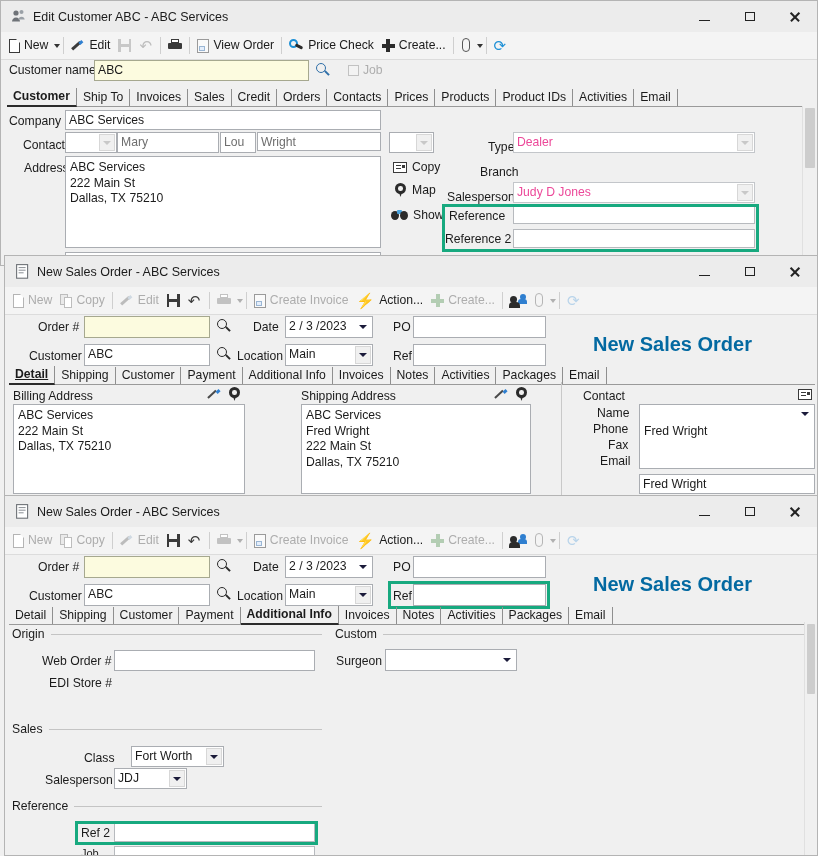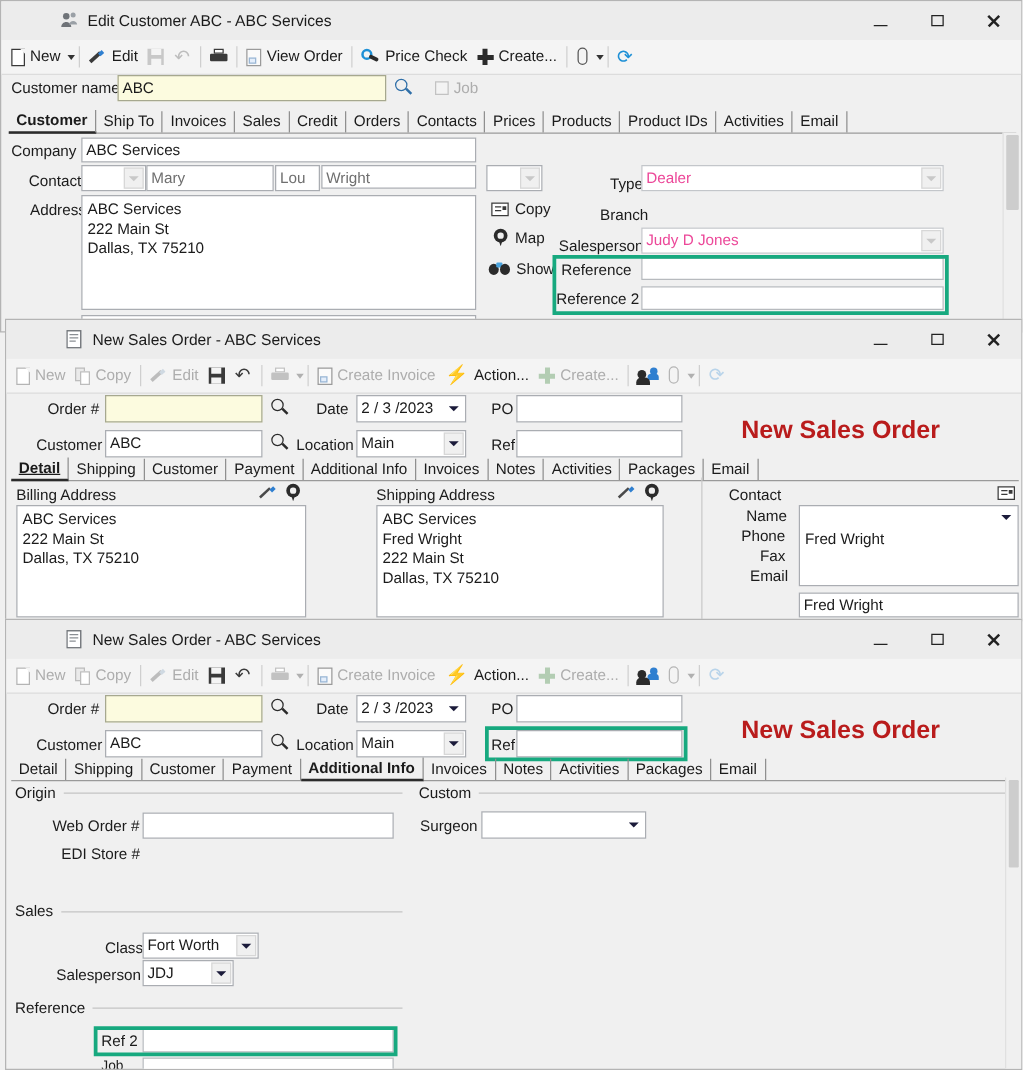--- a/index.html
+++ b/index.html
@@ -5,21 +5,21 @@
   html,body{margin:0;padding:0;}
   body{
     width:818px;height:856px;overflow:hidden;
     font-family:"Liberation Sans", sans-serif;
     font-size:12px;color:#000;background:#ffffff;
   }
   .stage{position:relative;width:818px;height:856px;background:#f0f0f0;}
 
   
   .win{position:absolute;background:#f0f0f0;border:1px solid #b4b4b4;box-sizing:border-box;overflow:hidden;}
-  .titlebar{height:31px;background:#ececec;display:flex;align-items:center;position:relative;padding-left:37px;}
+  .titlebar{height:31px;background:#ececec;display:flex;align-items:center;position:relative;}
   .title-ico{width:16px;height:16px;margin:0 7px 0 9px;flex:none;position:relative;}
   .title-txt{font-size:12.5px;color:#1b1b1b;white-space:nowrap;}
   .wctl{position:absolute;top:0;right:0;height:31px;display:flex;}
   .wctl div{width:45px;height:31px;display:flex;align-items:center;justify-content:center;}
   .wctl .g{display:block;}
   .min-g{width:11px;height:1px;background:#222;margin-top:7px;}
   .max-g{width:10px;height:9px;border:1.4px solid #222;box-sizing:border-box;}
   .cls-g{width:12px;height:12px;position:relative;}
   .cls-g:before,.cls-g:after{content:"";position:absolute;left:0;top:5px;width:12px;height:1.5px;background:#222;}
   .cls-g:before{transform:rotate(45deg);}
@@ -121,21 +121,21 @@
   .pin i{position:absolute;left:3.5px;top:8px;width:4px;height:6px;background:#2b2b2b;clip-path:polygon(0 0,100% 0,50% 100%);}
 
   .binoc{width:17px;height:11px;position:relative;}
   .binoc:before,.binoc:after{content:"";position:absolute;top:1px;width:8px;height:9px;border-radius:50%;background:#2b2b2b;}
   .binoc:before{left:0;}
   .binoc:after{right:0;}
   .binoc i{position:absolute;left:6px;top:0;width:5px;height:4px;background:#4aa3dd;border-radius:1px;}
 
   .chk{width:11px;height:11px;border:1px solid #c2c2c2;background:#f3f3f3;box-sizing:border-box;}
 
-  .bigtitle{font-size:20px;font-weight:bold;color:#b91c1c;white-space:nowrap;}
+  .bigtitle{font-size:20px;font-weight:bold;color:#0369a1;white-space:nowrap;}
 
   
   .hl{position:absolute;border:3px solid #17a97f;box-sizing:border-box;pointer-events:none;}
 
   .scrollv{position:absolute;background:#f0f0f0;border-left:1px solid #e0e0e0;}
   .scrollv .thumb{position:absolute;left:2px;right:2px;background:#cdcdcd;border-radius:1px;}
 
   .pencil{width:13px;height:13px;position:relative;}
   .pencil:before{content:"";position:absolute;left:0px;top:9px;width:11px;height:2.2px;background:#4a4a4a;transform:rotate(-43deg);transform-origin:left center;}
   .pencil:after{content:"";position:absolute;left:8px;top:2px;width:4px;height:2.8px;background:#2f7fd0;transform:rotate(-43deg);}
@@ -607,21 +607,21 @@
       <span class="btn flat">
           <span class="arr"></span>
         </span>
     </div>
 
     <div class="sect" style="position:absolute;left:7px;top:226px;width:310px;">
       <span>Sales</span>
       <span class="rule"></span>
     </div>
     <div class="lbl" style="position:absolute;left:79px;top:255px;">Class</div>
-    <div class="fld combo" style="position:absolute;left:109px;top:250px;width:93px;height:21px;">
+    <div class="fld combo" style="position:absolute;left:126px;top:250px;width:93px;height:21px;">
       <span>Fort Worth</span>
       <span class="btn">
           <span class="arr"></span>
         </span>
     </div>
     <div class="lbl" style="position:absolute;left:40px;top:277px;">Salesperson</div>
     <div class="fld combo" style="position:absolute;left:109px;top:272px;width:73px;height:21px;">
       <span>JDJ</span>
       <span class="btn">
           <span class="arr"></span>

